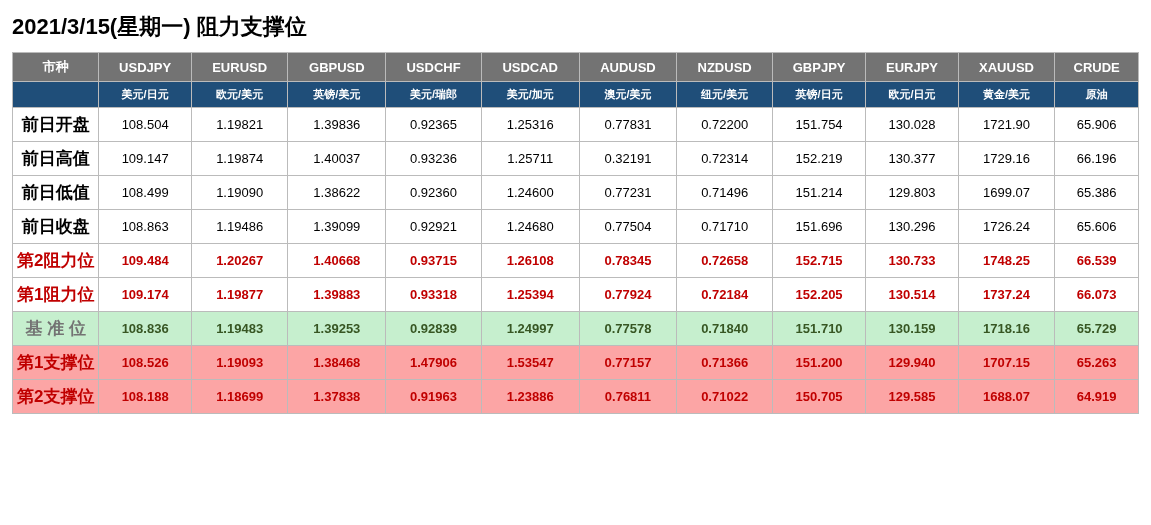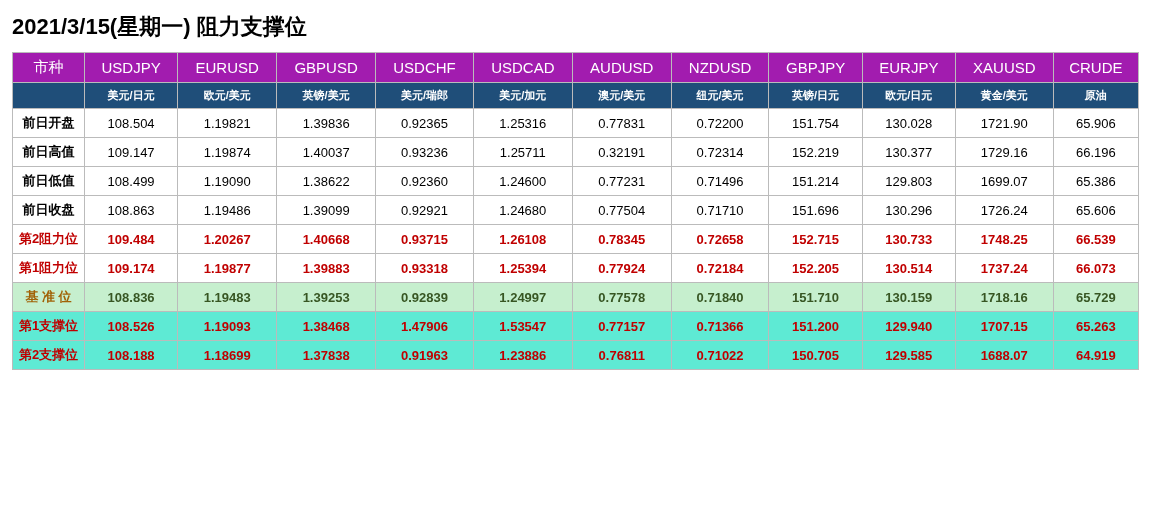--- a/index.html
+++ b/index.html
@@ -21,37 +21,37 @@
       font-size: 13px;
     }
     th, td {
       border: 1px solid #bbb;
       text-align: center;
       padding: 5px 4px;
       white-space: nowrap;
     }
     
     .header-row-1 th {
-      background: #a21caf;
+      background: #737373;
       color: #fff;
-      font-weight: normal;
-      font-size: 15px;
+      font-weight: bold;
+      font-size: 13px;
     }
     .header-row-2 th {
       background: #1f4e79;
       color: #fff;
       font-size: 11px;
       font-weight: bold;
     }
     
     .label-cell {
       background: #fff;
       font-weight: bold;
       color: #000;
-      font-size: 13px;
+      font-size: 17px;
       width: 72px;
     }
     
     .data-row td {
       background: #fff;
       color: #000;
     }
     
     .resistance-row td {
       background: #fff;
@@ -63,25 +63,25 @@
       margin-left: 40px;
     }
     
     .base-row td {
       background: #c6efce;
       color: #375623;
       font-weight: bold;
     }
     .base-row .label-cell {
       background: #c6efce;
-      color: #a16207;
+      color: #737373;
     }
     
     .support-row td {
-      background: #5eead4;
+      background: #fca5a5;
       color: #c00000;
       font-weight: bold;
       margin-top: 8px;
     }
     .support-row .label-cell {
       color: #c00000;
     }
     
     .th-label {
       width: 72px;

